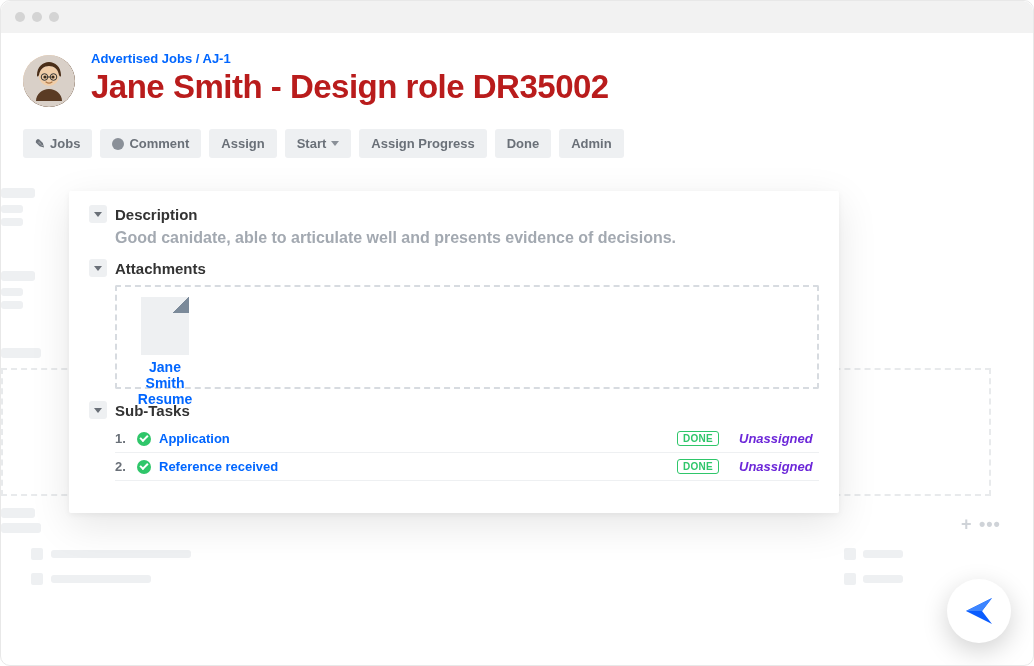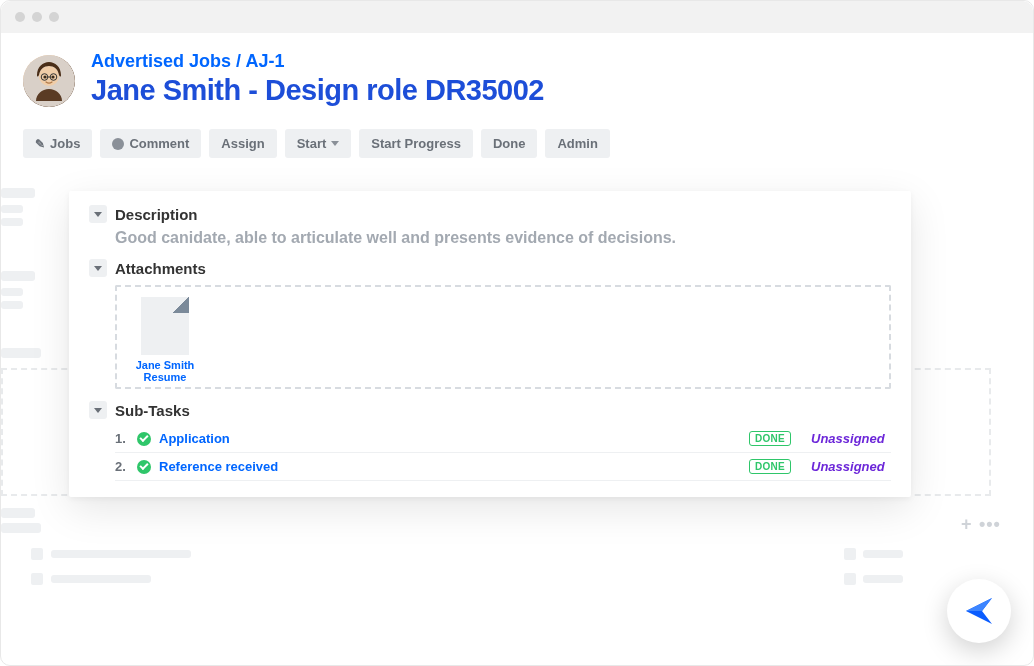--- a/index.html
+++ b/index.html
@@ -48,28 +48,28 @@
     flex: 0 0 52px;
     position: relative;
     overflow: hidden;
     margin-top: 4px;
   }
   .avatar svg { width:100%; height:100%; display:block; }
   .header-text { flex: 1; }
   .breadcrumb {
     color: #0066ff;
     font-weight: 700;
-    font-size: 18px;
+    font-size: 13px;
     margin-bottom: 2px;
   }
   .page-title {
     font-weight: 900;
-    font-size: 29px;
+    font-size: 33px;
     letter-spacing: -0.5px;
-    color: #1d4ed8;
+    color: #b91c1c;
   }
   .toolbar {
     display: flex;
     gap: 8px;
     margin-top: 22px;
   }
   .tbtn {
     background: #eef0f2;
     color: #6a7078;
     font-weight: 600;
@@ -94,25 +94,25 @@
   }
   .bg-strip {
     position:absolute;
     background:#eef0f2;
     border-radius:3px;
   }
   .main-card {
     position: absolute;
     left: 68px;
     top: 190px;
-    width: 842px;
+    width: 770px;
     background: #fff;
     box-shadow: 0 12px 40px rgba(0,0,0,0.10), 0 2px 6px rgba(0,0,0,0.05);
     border-radius: 2px;
-    padding: 14px 20px 16px 20px;
+    padding: 14px 20px 32px 20px;
   }
   .section { margin-bottom: 12px; }
   .sec-head {
     display:flex; align-items:center; gap:8px;
   }
   .sec-toggle {
     width:18px;height:18px;border-radius:3px;background:#eef0f2;
     display:flex;align-items:center;justify-content:center;flex:0 0 18px;
   }
   .sec-toggle .caret2 {
@@ -134,21 +134,21 @@
   }
   .file-tile { width: 72px; text-align:center; }
   .file-icon {
     width:48px;height:58px;margin:0 auto 4px auto;position:relative;
     background:#eef0f2;
   }
   .file-icon::after{
     content:"";position:absolute;top:0;right:0;width:16px;height:16px;
     background:linear-gradient(135deg, transparent 0 50%, #7b8a9a 50% 100%);
   }
-  .file-name { color:#0066ff; font-size:11px; font-weight:700; }
+  .file-name { color:#0066ff; font-size:14px; font-weight:700; }
   .subtask-list { margin-left:26px; margin-top:6px; }
   .st-row {
     display:flex; align-items:center; gap:8px;
     padding: 6px 0;
     border-bottom:1px solid #eef0f2;
     font-size:13px;
   }
   .st-num { color:#6a7078; font-weight:700; width:14px; }
   .st-check {
     width:14px;height:14px;border-radius:50%;background:#2fc66a;
@@ -222,21 +222,21 @@
           <span>Comment</span>
         </div>
       <div class="tbtn">
           <span>Assign</span>
         </div>
       <div class="tbtn">
           <span>Start</span>
           <span class="caret"></span>
         </div>
       <div class="tbtn">
-          <span>Start Progress</span>
+          <span>Assign Progress</span>
         </div>
       <div class="tbtn">
           <span>Done</span>
         </div>
       <div class="tbtn">
           <span>Admin</span>
         </div>
     </div>
 
     <div class="bg-strip" style="left:0;top:155px;width:34px;height:10px"></div>

